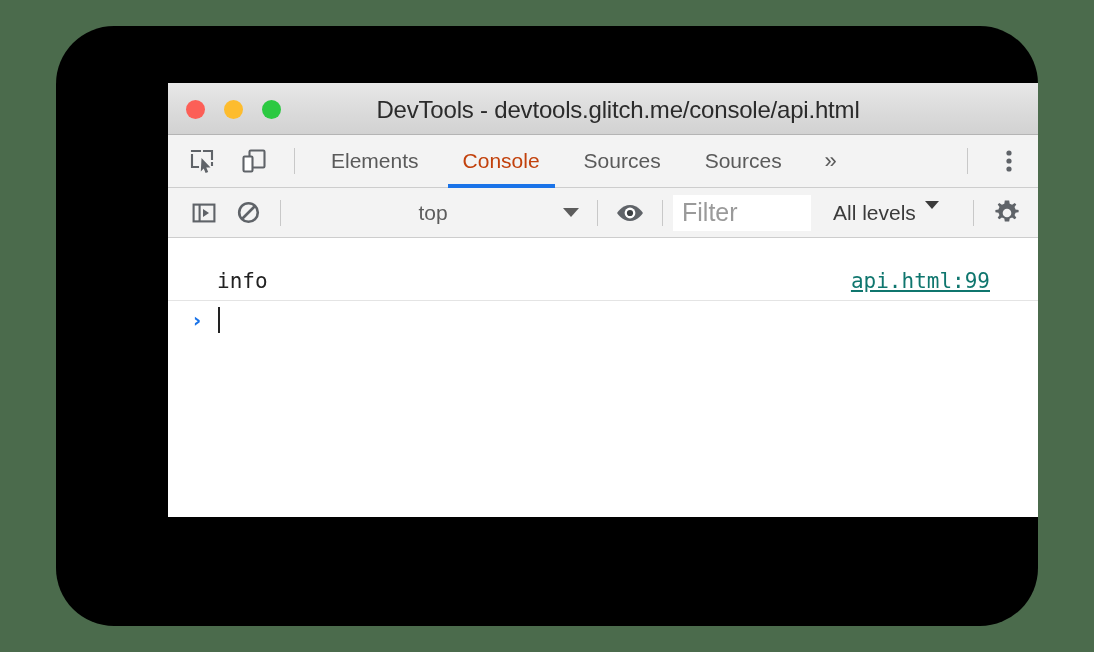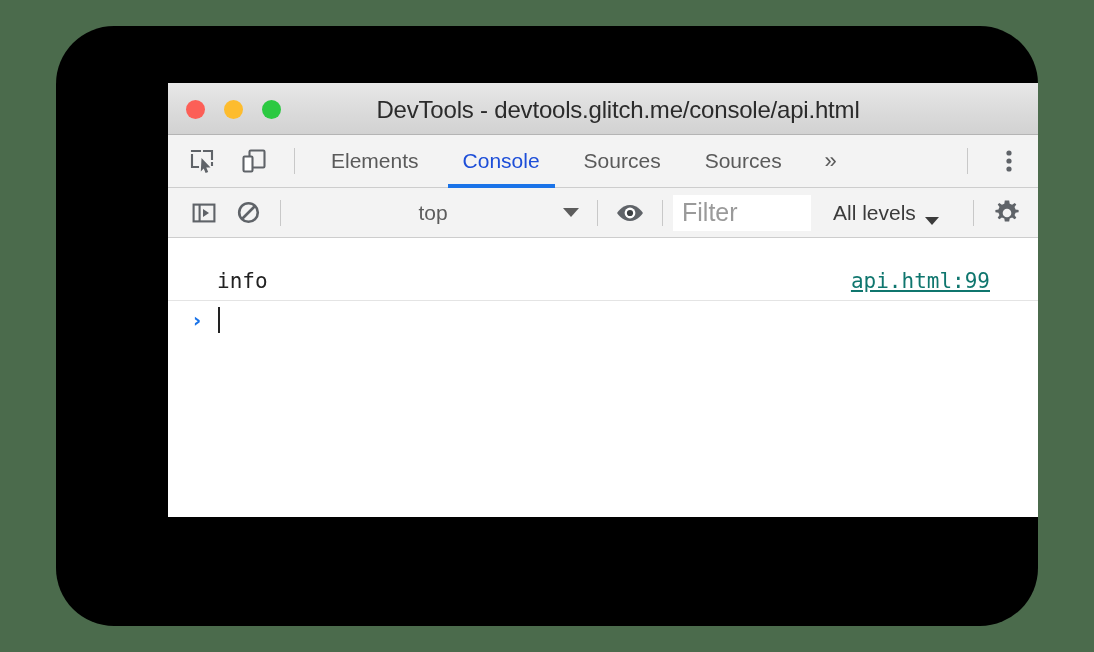--- a/index.html
+++ b/index.html
@@ -104,21 +104,21 @@
     position: relative;
     height: 53px;
     display: flex;
     align-items: center;
     padding: 0 18px;
     font-size: 21px;
     color: #5a5a5a;
     box-sizing: border-box;
   }
   .panel-tab.active {
-    color: #1d4ed8;
+    color: #c2410c;
   }
   .panel-tab.active::after {
     content: "";
     position: absolute;
     left: 3px;
     right: 3px;
     bottom: 0;
     height: 4px;
     background: #1a73e8;
   }
@@ -181,21 +181,21 @@
     outline: none;
     font-size: 25px;
     color: #333333;
     padding: 0 9px;
     box-sizing: border-box;
     font-family: "Liberation Sans", sans-serif;
   }
   #filter-input::placeholder { color: #9a9a9a; opacity: 1; }
   #levels-dropdown {
     display: flex;
-    align-items: flex-end;
+    align-items: flex-start;
     gap: 9px;
     margin-left: 22px;
     font-size: 21px;
     color: #3b3b3b;
   }
   .caret-sm {
     width: 0; height: 0;
     border-left: 7px solid transparent;
     border-right: 7px solid transparent;
     border-top: 8px solid #3b3b3b;

